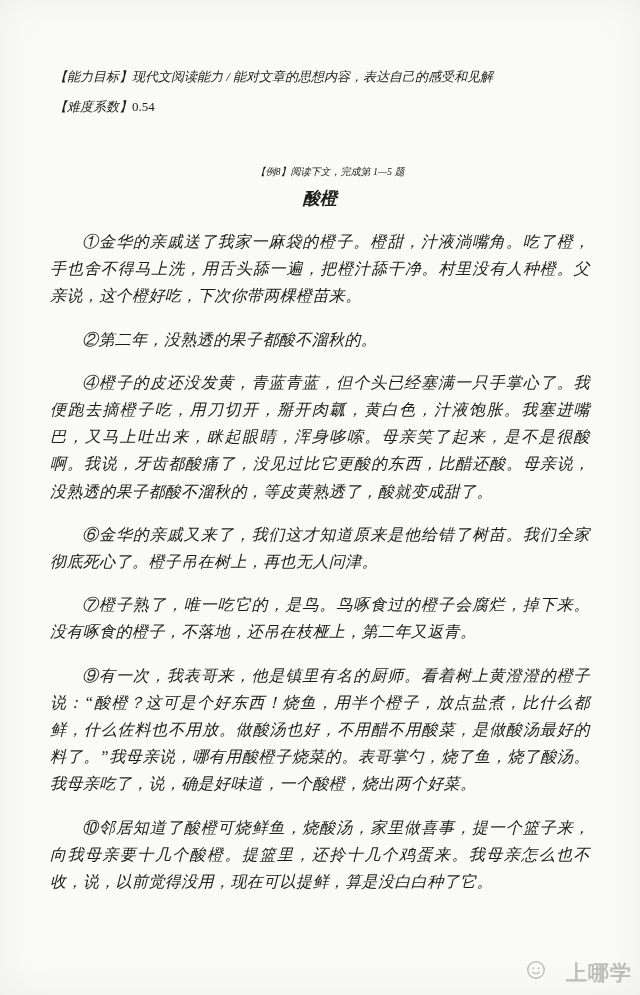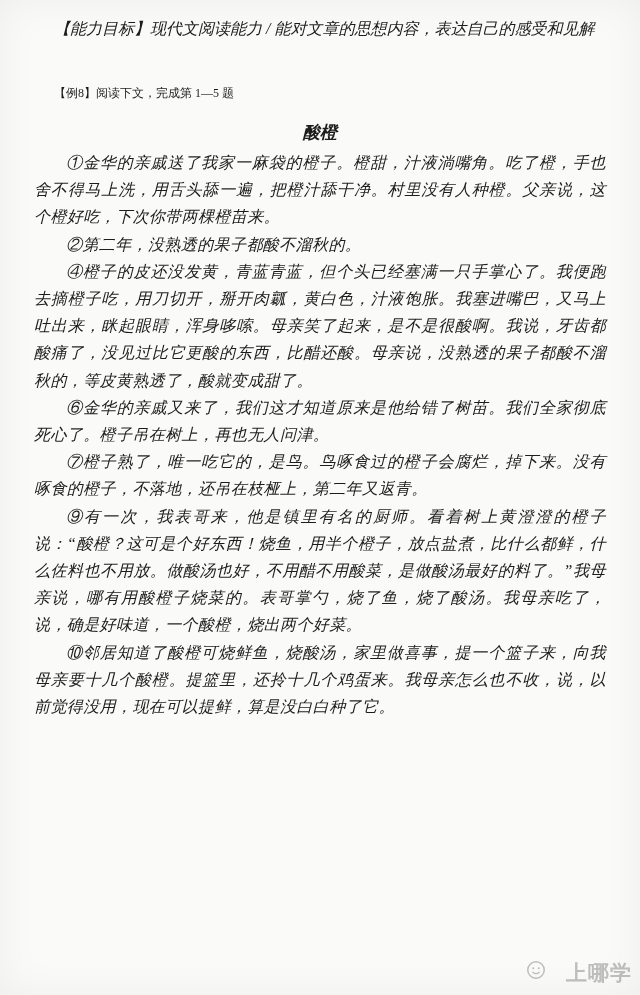--- a/index.html
+++ b/index.html
@@ -12,43 +12,45 @@
     overflow: hidden;
     position: relative;
     box-shadow: inset 0 0 40px rgba(0,0,0,0.05);
   }
   .page {
     padding: 14px 34px 0 34px;
     box-sizing: border-box;
   }
   .meta-block {
     padding-left: 20px;
-    font-size: 16px;
+    font-size: 13px;
     line-height: 30px;
     font-style: italic;
+    margin-top: 48px;
   }
   .meta-line { white-space: normal; }
   .meta-value { font-style: normal; }
   .prompt-line {
     padding-left: 20px;
     margin-top: 36px;
-    font-size: 12px;
+    font-size: 10px;
     line-height: 27px;
+    font-style: italic;
+    text-align: center;
   }
   .article-title {
     text-align: center;
     font-weight: bold;
     font-size: 17px;
     line-height: 27px;
-    margin-top: 12px;
     margin-bottom: 3px;
     font-style: italic;
   }
   .article p {
-    margin: 0;
+    margin: 16px;
     text-align: justify;
     text-indent: 2em;
     font-size: 16px;
     line-height: 27.2px;
     letter-spacing: 0.4px;
     font-style: italic;
   }
   .underlined {
     text-decoration: underline;
     text-underline-offset: 5px;
@@ -70,20 +72,21 @@
   }
   .watermark svg { opacity: 0.55; }
 </style>
 </head>
 <body>
 
 <div class="page">
 
   <div class="meta-block">
     <div class="meta-line"><span>【能力目标】</span><span>现代文阅读能力 / 能对文章的思想内容，表达自己的感受和见解</span></div>
+    <div class="meta-line"><span>【难度系数】</span><span class="meta-value">0.54</span></div>
   </div>
 
   <div class="prompt-line">【例8】阅读下文，完成第 1—5 题</div>
 
   <div class="article-title">酸橙</div>
 
   <div class="article">
     <p><span>①金华的亲戚送了我家一麻袋的橙子。橙甜，汁液淌嘴角。吃了橙，手也舍不得马上洗，用舌头舔一遍，把橙汁舔干净。村里没有人种橙。父亲说，这个橙好吃，下次你带两棵橙苗来。</span></p>
     <p><span>②第二年，没熟透的果子都酸不溜秋的。</span></p>
     <p><span>④橙子的皮还没发黄，青蓝青蓝，但个头已经塞满一只手掌心了。我便跑去摘橙子吃，用刀切开，掰开肉瓤，黄白色，汁液饱胀。我塞进嘴巴，又马上吐出来，眯起眼睛，浑身哆嗦。母亲笑了起来，是不是很酸啊。我说，牙齿都酸痛了，没见过比它更酸的东西，比醋还酸。母亲说，没熟透的果子都酸不溜秋的，等皮黄熟透了，酸就变成甜了。</span></p>

